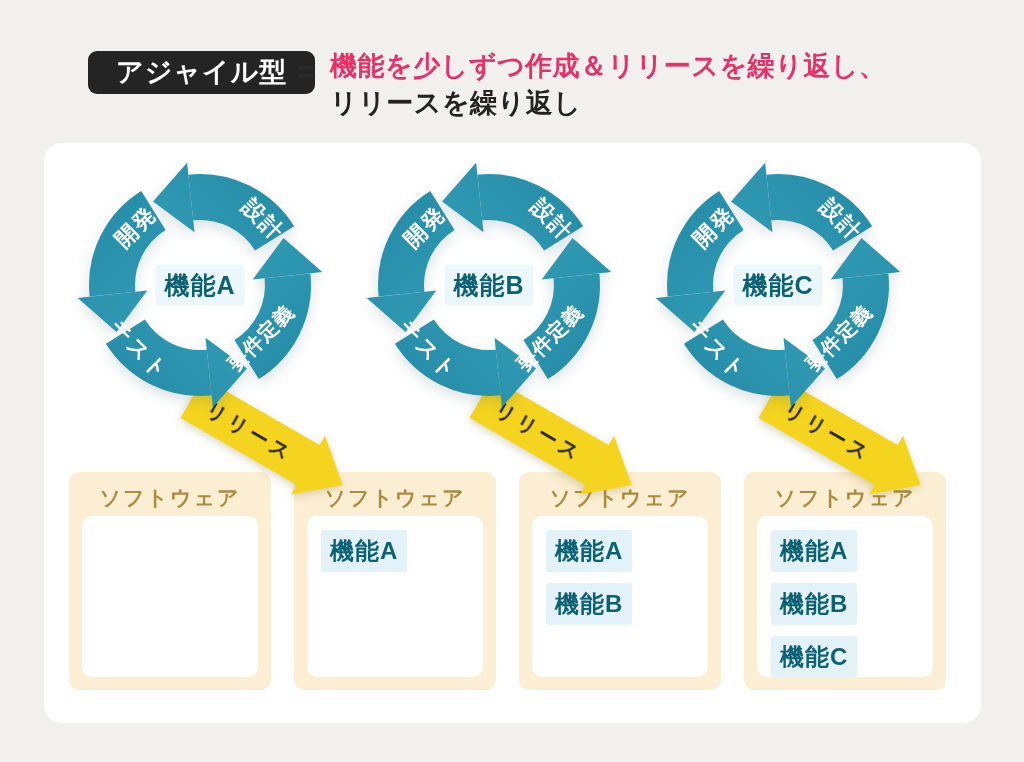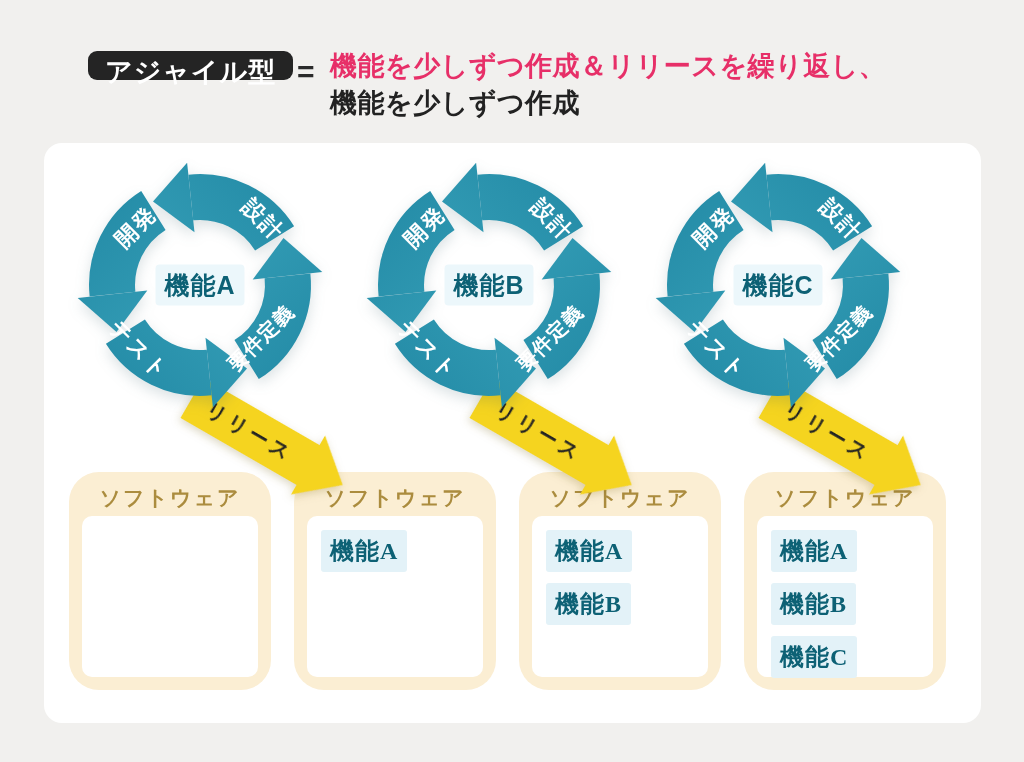--- a/index.html
+++ b/index.html
@@ -4,23 +4,23 @@
 <style>
   * { margin:0; padding:0; box-sizing:border-box; }
   html,body { background:#e9e8e6; }
   .page {
     position:relative; width:1024px; height:762px;
     background:#f1f0ee; overflow:hidden;
     font-family:"Liberation Sans","DejaVu Sans",sans-serif;
   }
   
   .badge {
-    position:absolute; left:88px; top:51px; height:29px;
+    position:absolute; left:88px; top:51px; height:43px;
     background:#242424; color:#ffffff; border-radius:9px;
-    font-size:27px; font-weight:bold; line-height:43px; padding:0 17px;
+    font-size:27px; font-weight:bold; line-height:43px; padding:0 28px;
     letter-spacing:1px;
   }
   .equals {
     position:absolute; left:297px; top:55px;
     font-size:30px; font-weight:bold; color:#2b2b2b;
   }
   .headline { position:absolute; left:330px; top:48px; line-height:37px; }
   .headline .accent { font-size:27px; font-weight:bold; color:#e72f68; letter-spacing:0.5px; }
   .headline .rest   { font-size:27px; font-weight:bold; color:#222222; letter-spacing:0.5px; }
   
@@ -58,21 +58,21 @@
   .rel-shaft span { font-size:20px; font-weight:bold; color:#232323; letter-spacing:4px; white-space:nowrap; }
   .rel-head {
     width:0; height:0;
     border-left:40px solid #f5d41f;
     border-top:34px solid transparent;
     border-bottom:34px solid transparent;
   }
   
   .swbox {
     position:absolute; top:472px; width:202px; height:218px;
-    background:#fbeed3; border-radius:30px; z-index:1;font-family:Liberation Serif, serif;
+    background:#fbeed3; border-radius:10px; z-index:1;
   }
   .sw-title {
     text-align:center; margin-top:12px;
     font-size:21px; font-weight:bold; color:#ab8c3e; letter-spacing:2px;
   }
   .sw-inner {
     position:absolute; left:13px; right:13px; top:44px; bottom:13px;
     background:#ffffff; border-radius:10px; padding:14px 0 0 14px;
   }
   .sw-item {
@@ -93,21 +93,21 @@
     </linearGradient>
   </defs>
 </svg>
 
 <div class="page">
 
   <div class="badge">アジャイル型</div>
   <div class="equals">=</div>
   <div class="headline">
     <div class="accent">機能を少しずつ作成＆リリースを繰り返し、</div>
-    <div class="rest">機能を少しずつ作成</div>
+    <div class="rest">リリースを繰り返し</div>
   </div>
 
   <div class="card"></div>
 
   <div class="release" style="left:192px">
     <div class="rel-shaft">
       <span>リリース</span>
     </div>
     <div class="rel-head"></div>
   </div>

